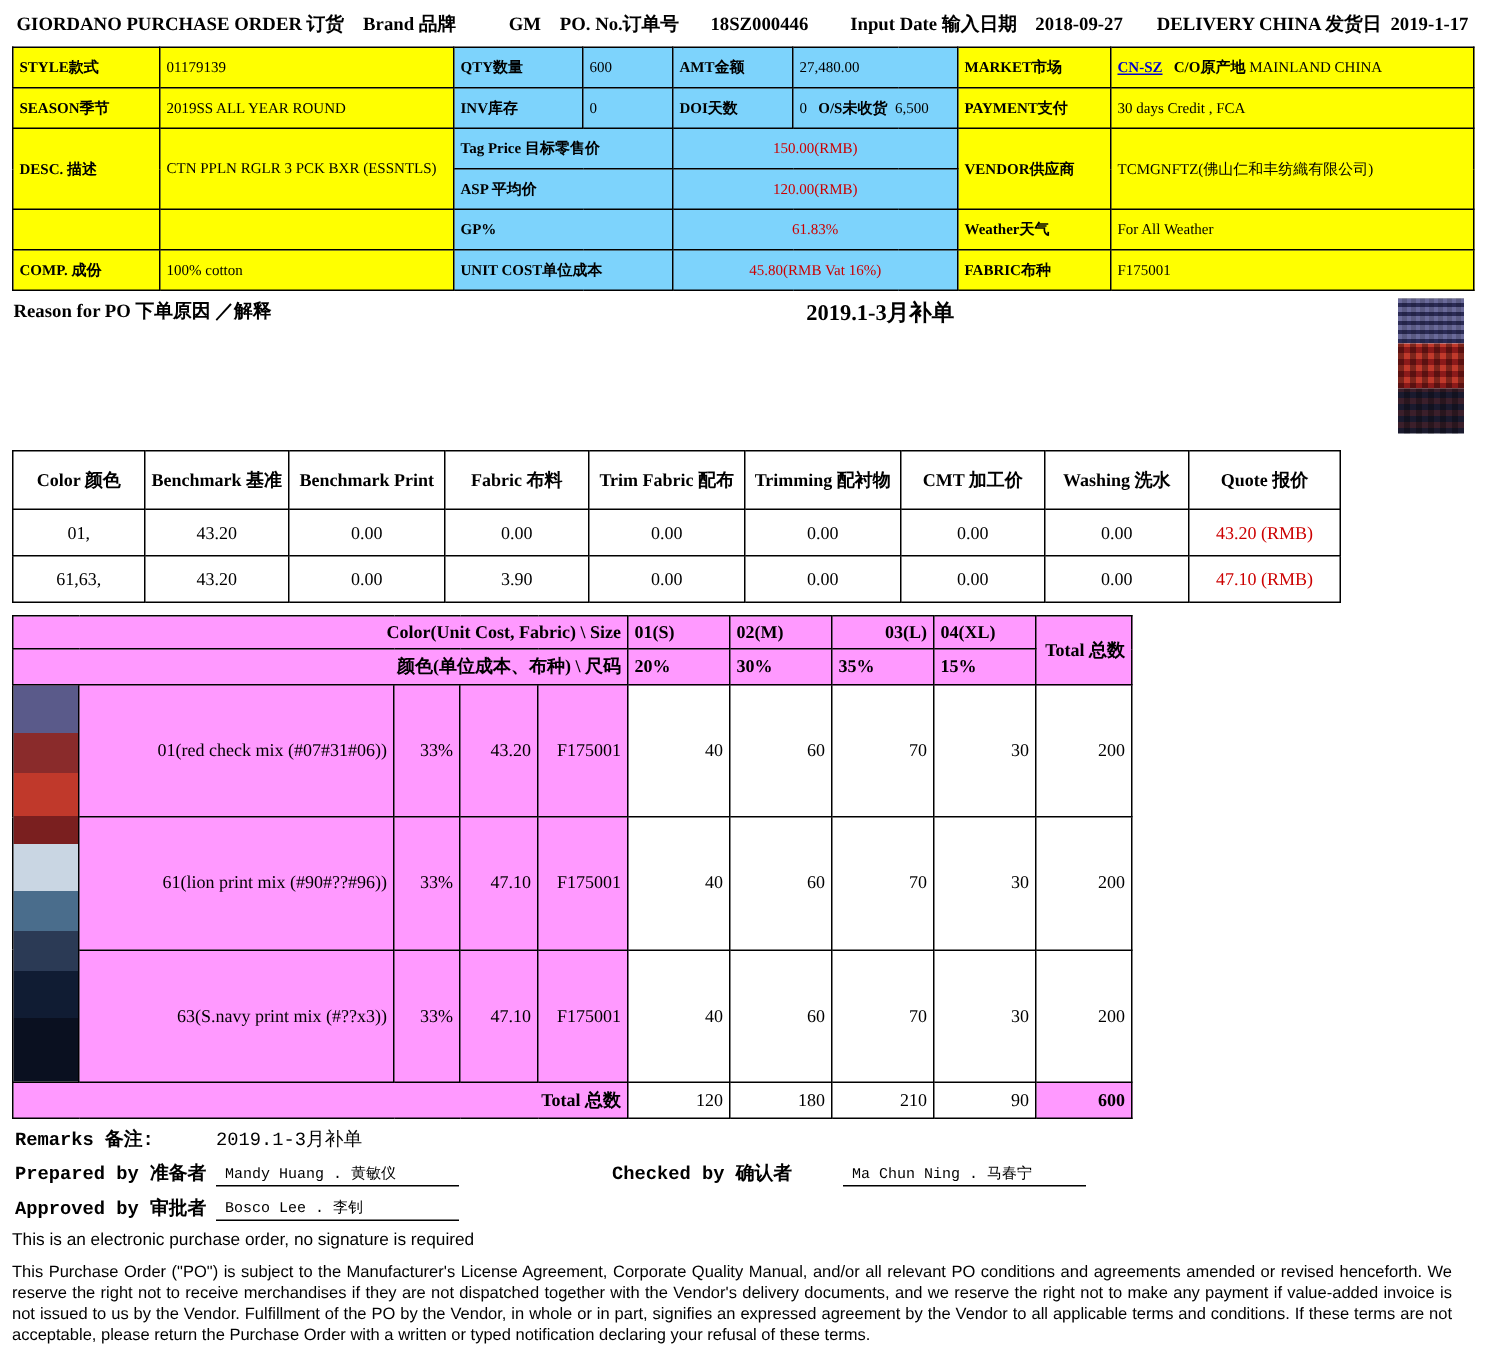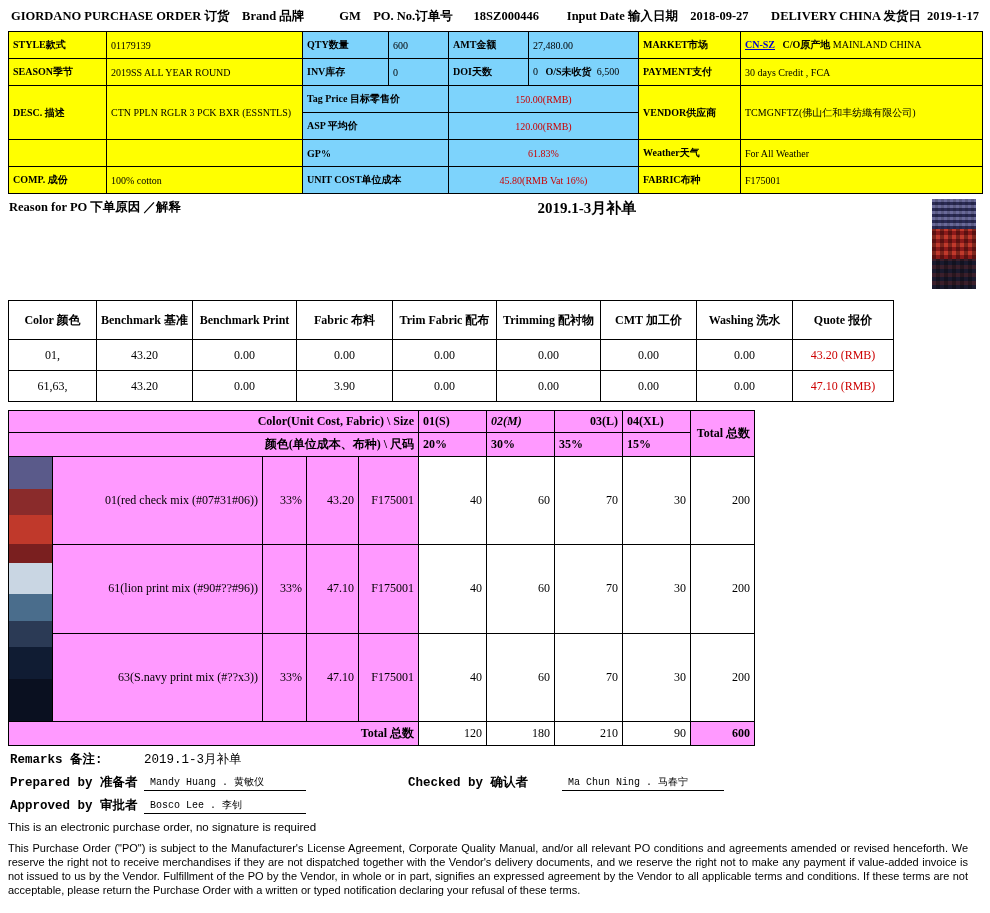--- a/index.html
+++ b/index.html
@@ -237,21 +237,21 @@
       <col style="width:68px">
         <col style="width:68px">
         <col style="width:68px">
         <col style="width:68px">
         <col style="width:64px">
     </colgroup>
     <tbody>
         <tr>
       <td class="pinkhdr" colspan="5">Color(Unit Cost, Fabric) \ Size</td>
       <td class="pinkhdr" style="text-align:left;">01(S)</td>
-      <td class="pinkhdr" style="text-align:left;font-style:italic;">02(M)</td>
+      <td class="pinkhdr" style="text-align:left;">02(M)</td>
       <td class="pinkhdr" style="text-align:right;">03(L)</td>
       <td class="pinkhdr" style="text-align:left;">04(XL)</td>
       <td class="pinkhdr" rowspan="2">Total 总数</td>
     </tr>
     <tr>
       <td class="pinkhdr" colspan="5">颜色(单位成本、布种) \ 尺码</td>
       <td class="pinkhdr" style="text-align:left;">20%</td>
       <td class="pinkhdr" style="text-align:left;">30%</td>
       <td class="pinkhdr" style="text-align:left;">35%</td>
       <td class="pinkhdr" style="text-align:left;">15%</td>

